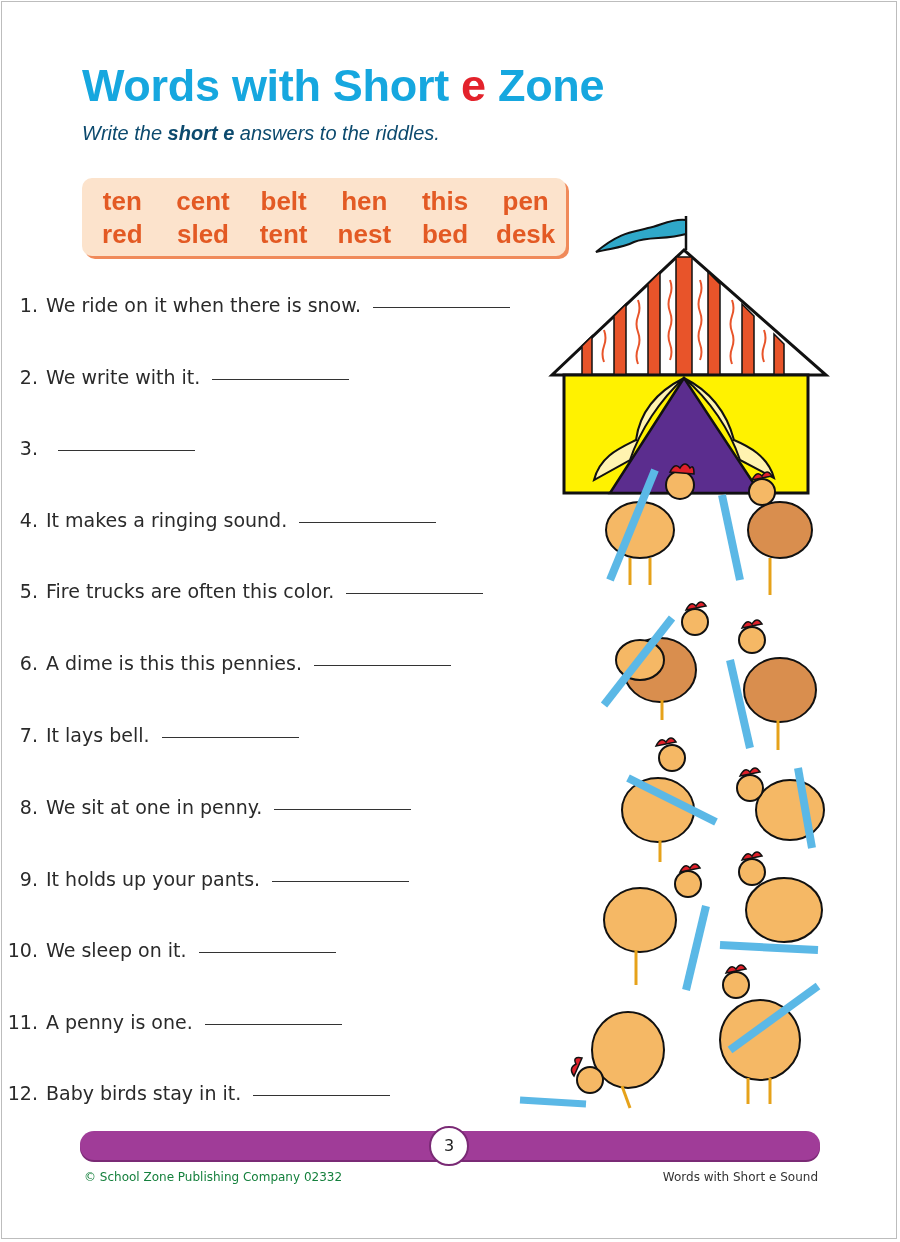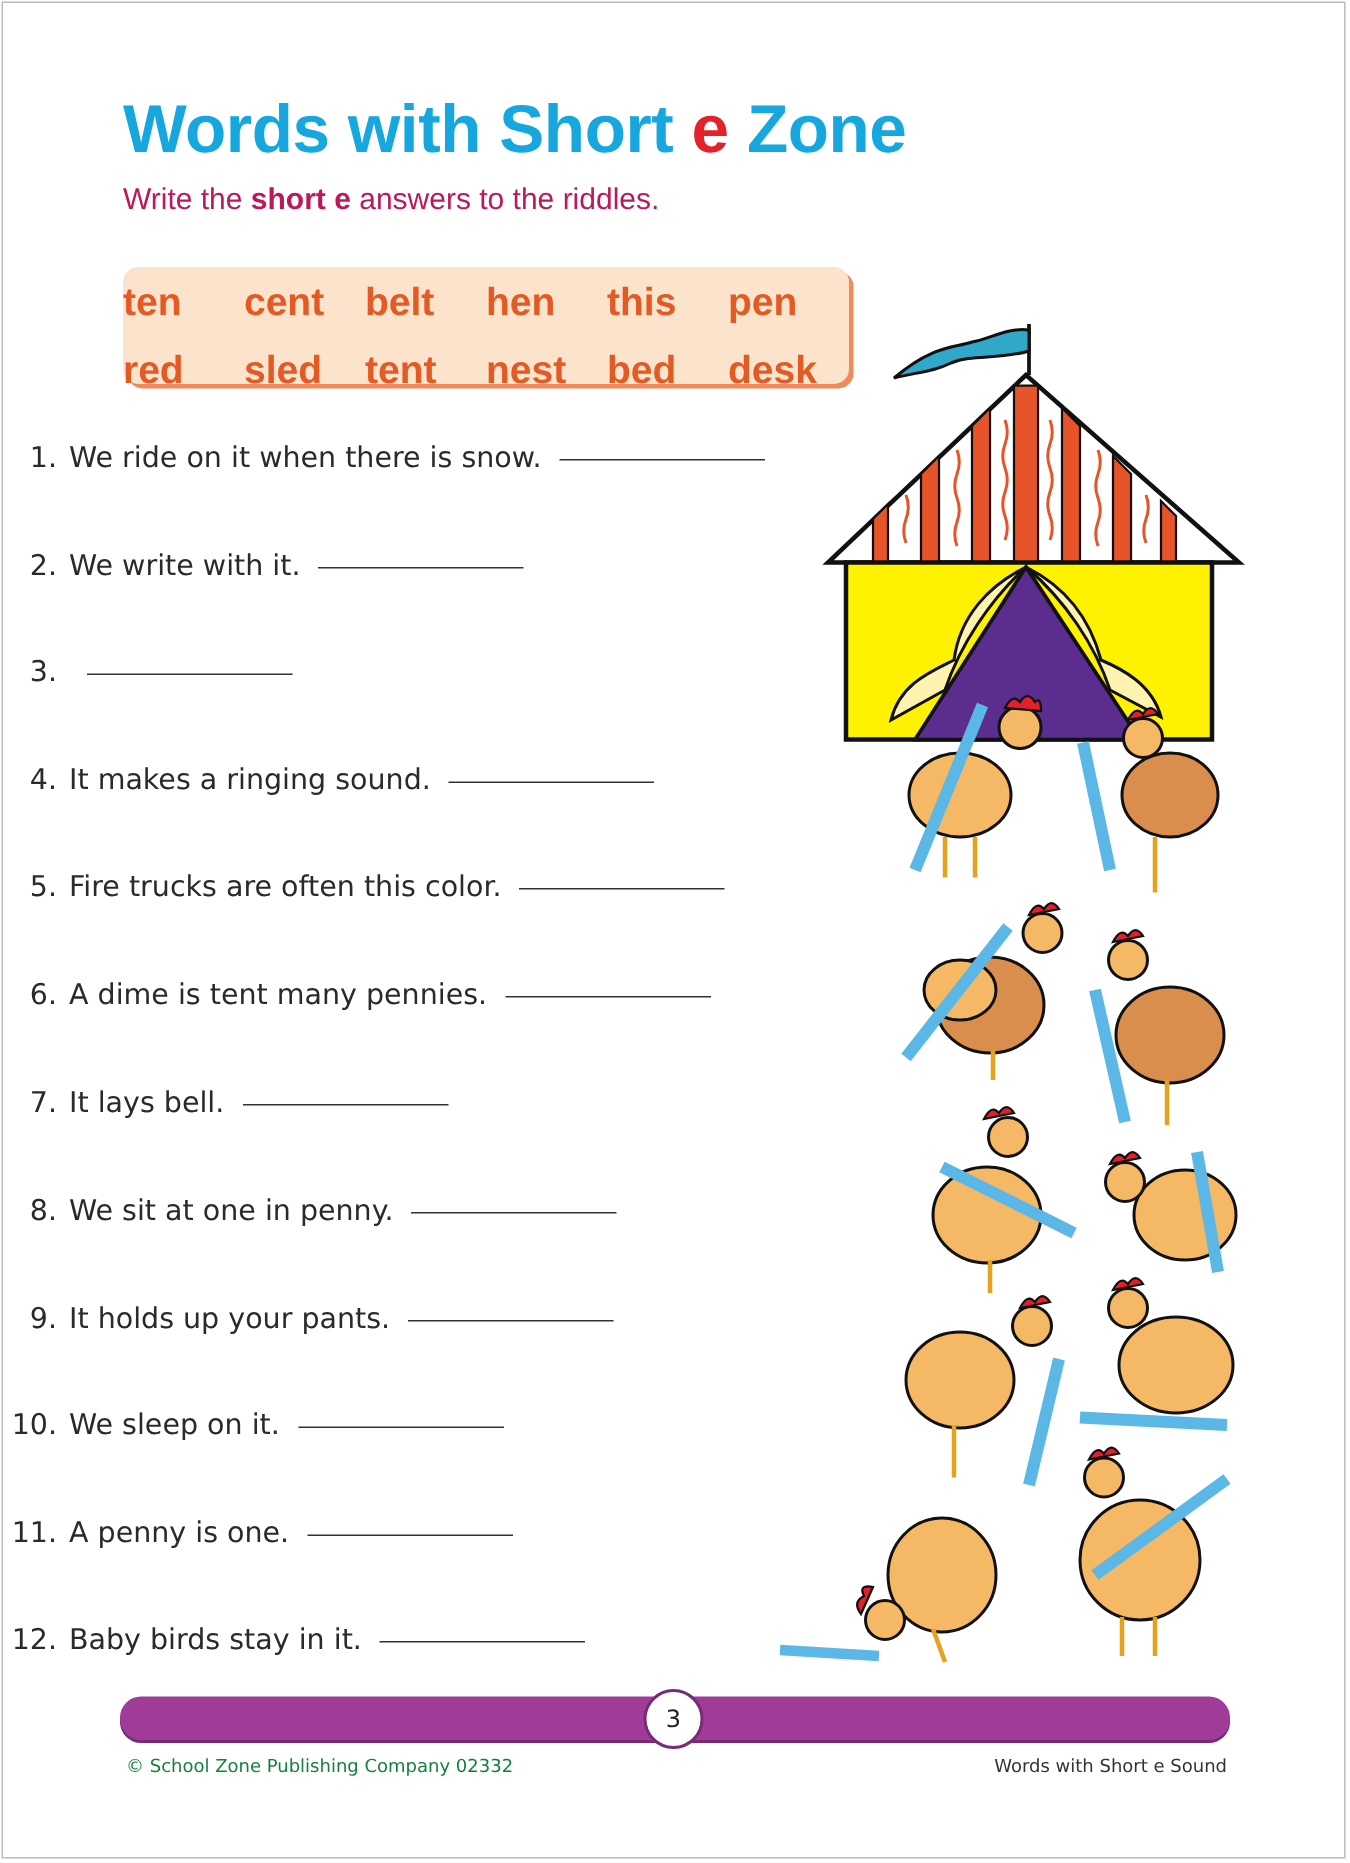--- a/index.html
+++ b/index.html
@@ -13,35 +13,36 @@
       border: 1px solid #bdbdbd; box-sizing: border-box; pointer-events: none;
     }
     .title {
       position: absolute; left: 82px; top: 60px;
       font-family: "Liberation Sans", sans-serif; font-weight: bold;
       font-size: 45px; color: #16a7df; letter-spacing: -0.3px; white-space: nowrap;
     }
     .title .accent { color: #e3222b; }
     .instructions {
       position: absolute; left: 82px; top: 122px;
-      font-family: "Liberation Sans", sans-serif; font-size: 20px; color: #be185d;
+      font-family: "Liberation Sans", sans-serif; font-size: 20px; color: #0c4a6e;
       white-space: nowrap;
+      font-style: italic;
     }
     .instructions b { font-weight: bold; }
     .word-box {
       position: absolute; left: 82px; top: 178px; width: 484px; height: 78px;
       background: #fce3cc; border-radius: 10px;
       box-shadow: 3px 3px 0 #f08a5a;
     }
     .word-grid {
       position: absolute; left: 0; top: 8px; width: 100%;
       display: grid; grid-template-columns: repeat(6, 1fr);
-      row-gap: 14px;
+      row-gap: 2px;
       font-family: "Liberation Sans", sans-serif; font-weight: bold; font-size: 26px;
-      color: #e35a24; line-height: 31px;
+      color: #e35a24; text-align: center; line-height: 31px;
     }
     .riddle {
       position: absolute; left: 0; height: 30px;
       font-family: "DejaVu Sans", sans-serif; font-size: 19px; color: #2a2a2a;
       white-space: nowrap; display: flex; align-items: baseline;
     }
     .riddle .num { display: inline-block; width: 38px; text-align: right; margin-right: 8px; }
     .riddle .line {
       display: inline-block; height: 1px; border-bottom: 1.5px solid #333;
       margin-left: 12px; width: 137px; transform: translateY(-4px);
@@ -112,21 +113,21 @@
     <span>It makes a ringing sound.</span>
     <span class="line"></span>
   </div>
 <div class="riddle" style="top:580px">
     <span class="num">5.</span>
     <span>Fire trucks are often this color.</span>
     <span class="line"></span>
   </div>
 <div class="riddle" style="top:652px">
     <span class="num">6.</span>
-    <span>A dime is tent many pennies.</span>
+    <span>A dime is this this pennies.</span>
     <span class="line"></span>
   </div>
 <div class="riddle" style="top:724px">
     <span class="num">7.</span>
     <span>It lays bell.</span>
     <span class="line"></span>
   </div>
 <div class="riddle" style="top:796px">
     <span class="num">8.</span>
     <span>We sit at one in penny.</span>

